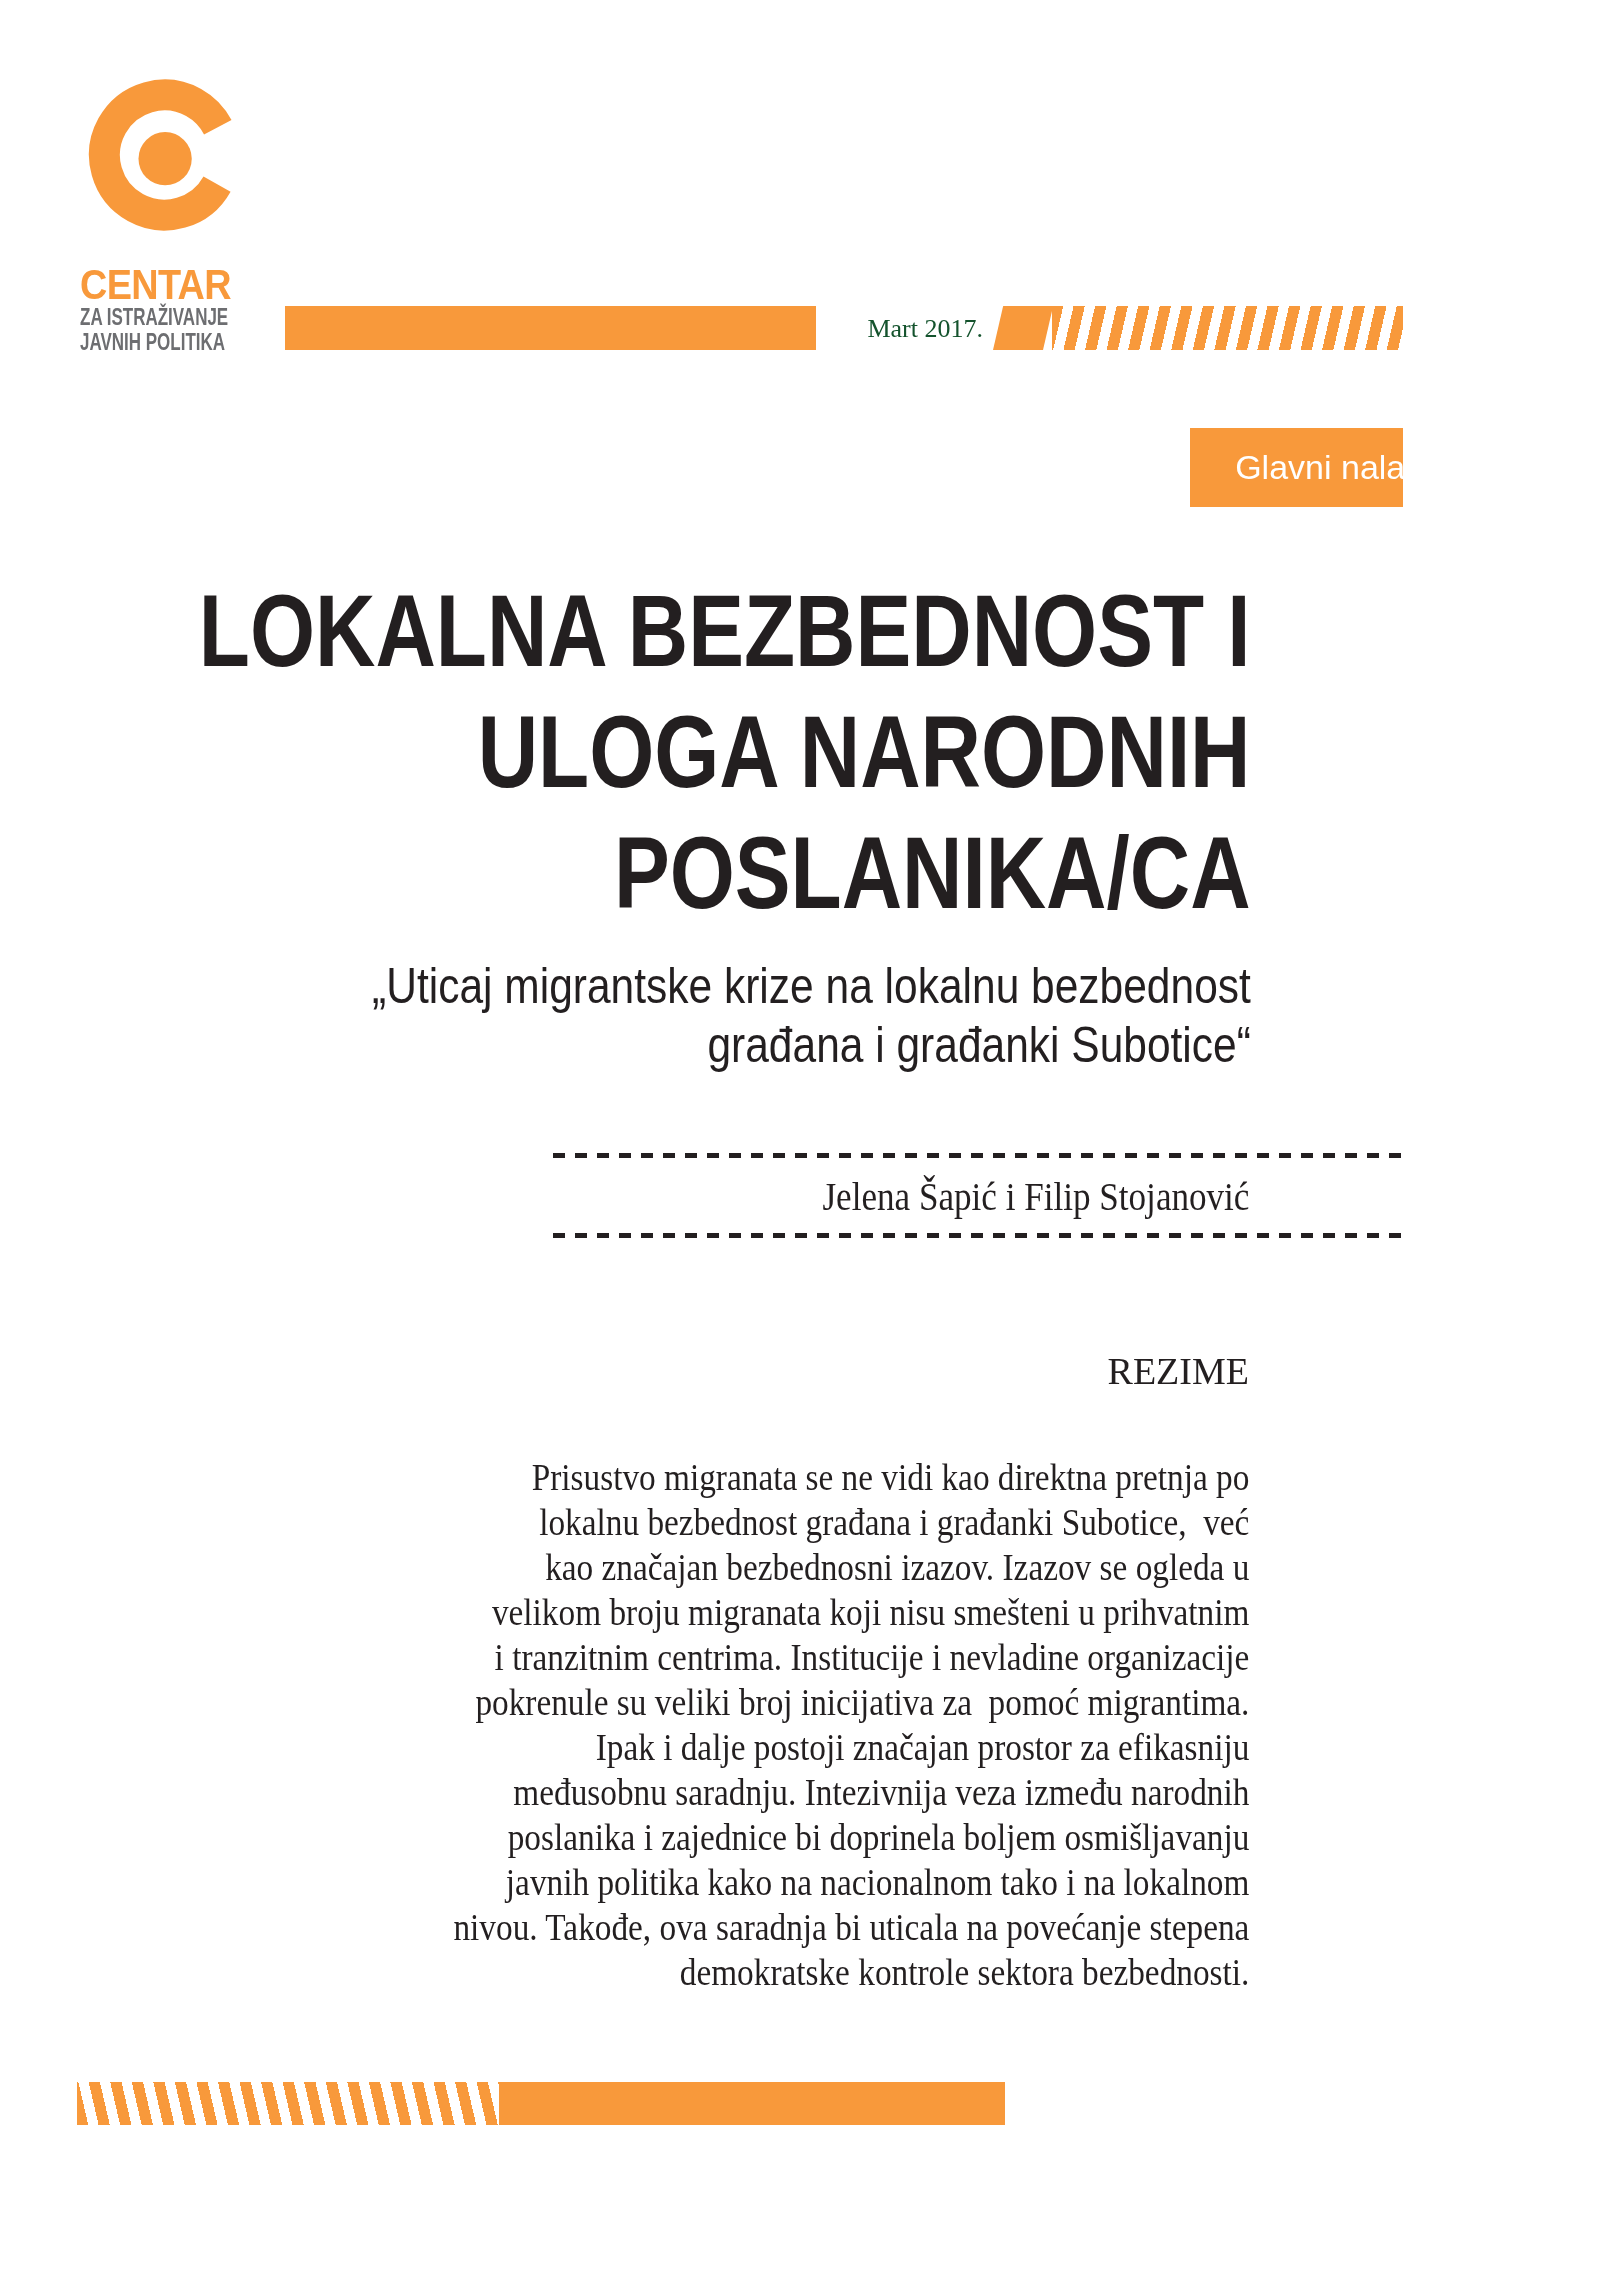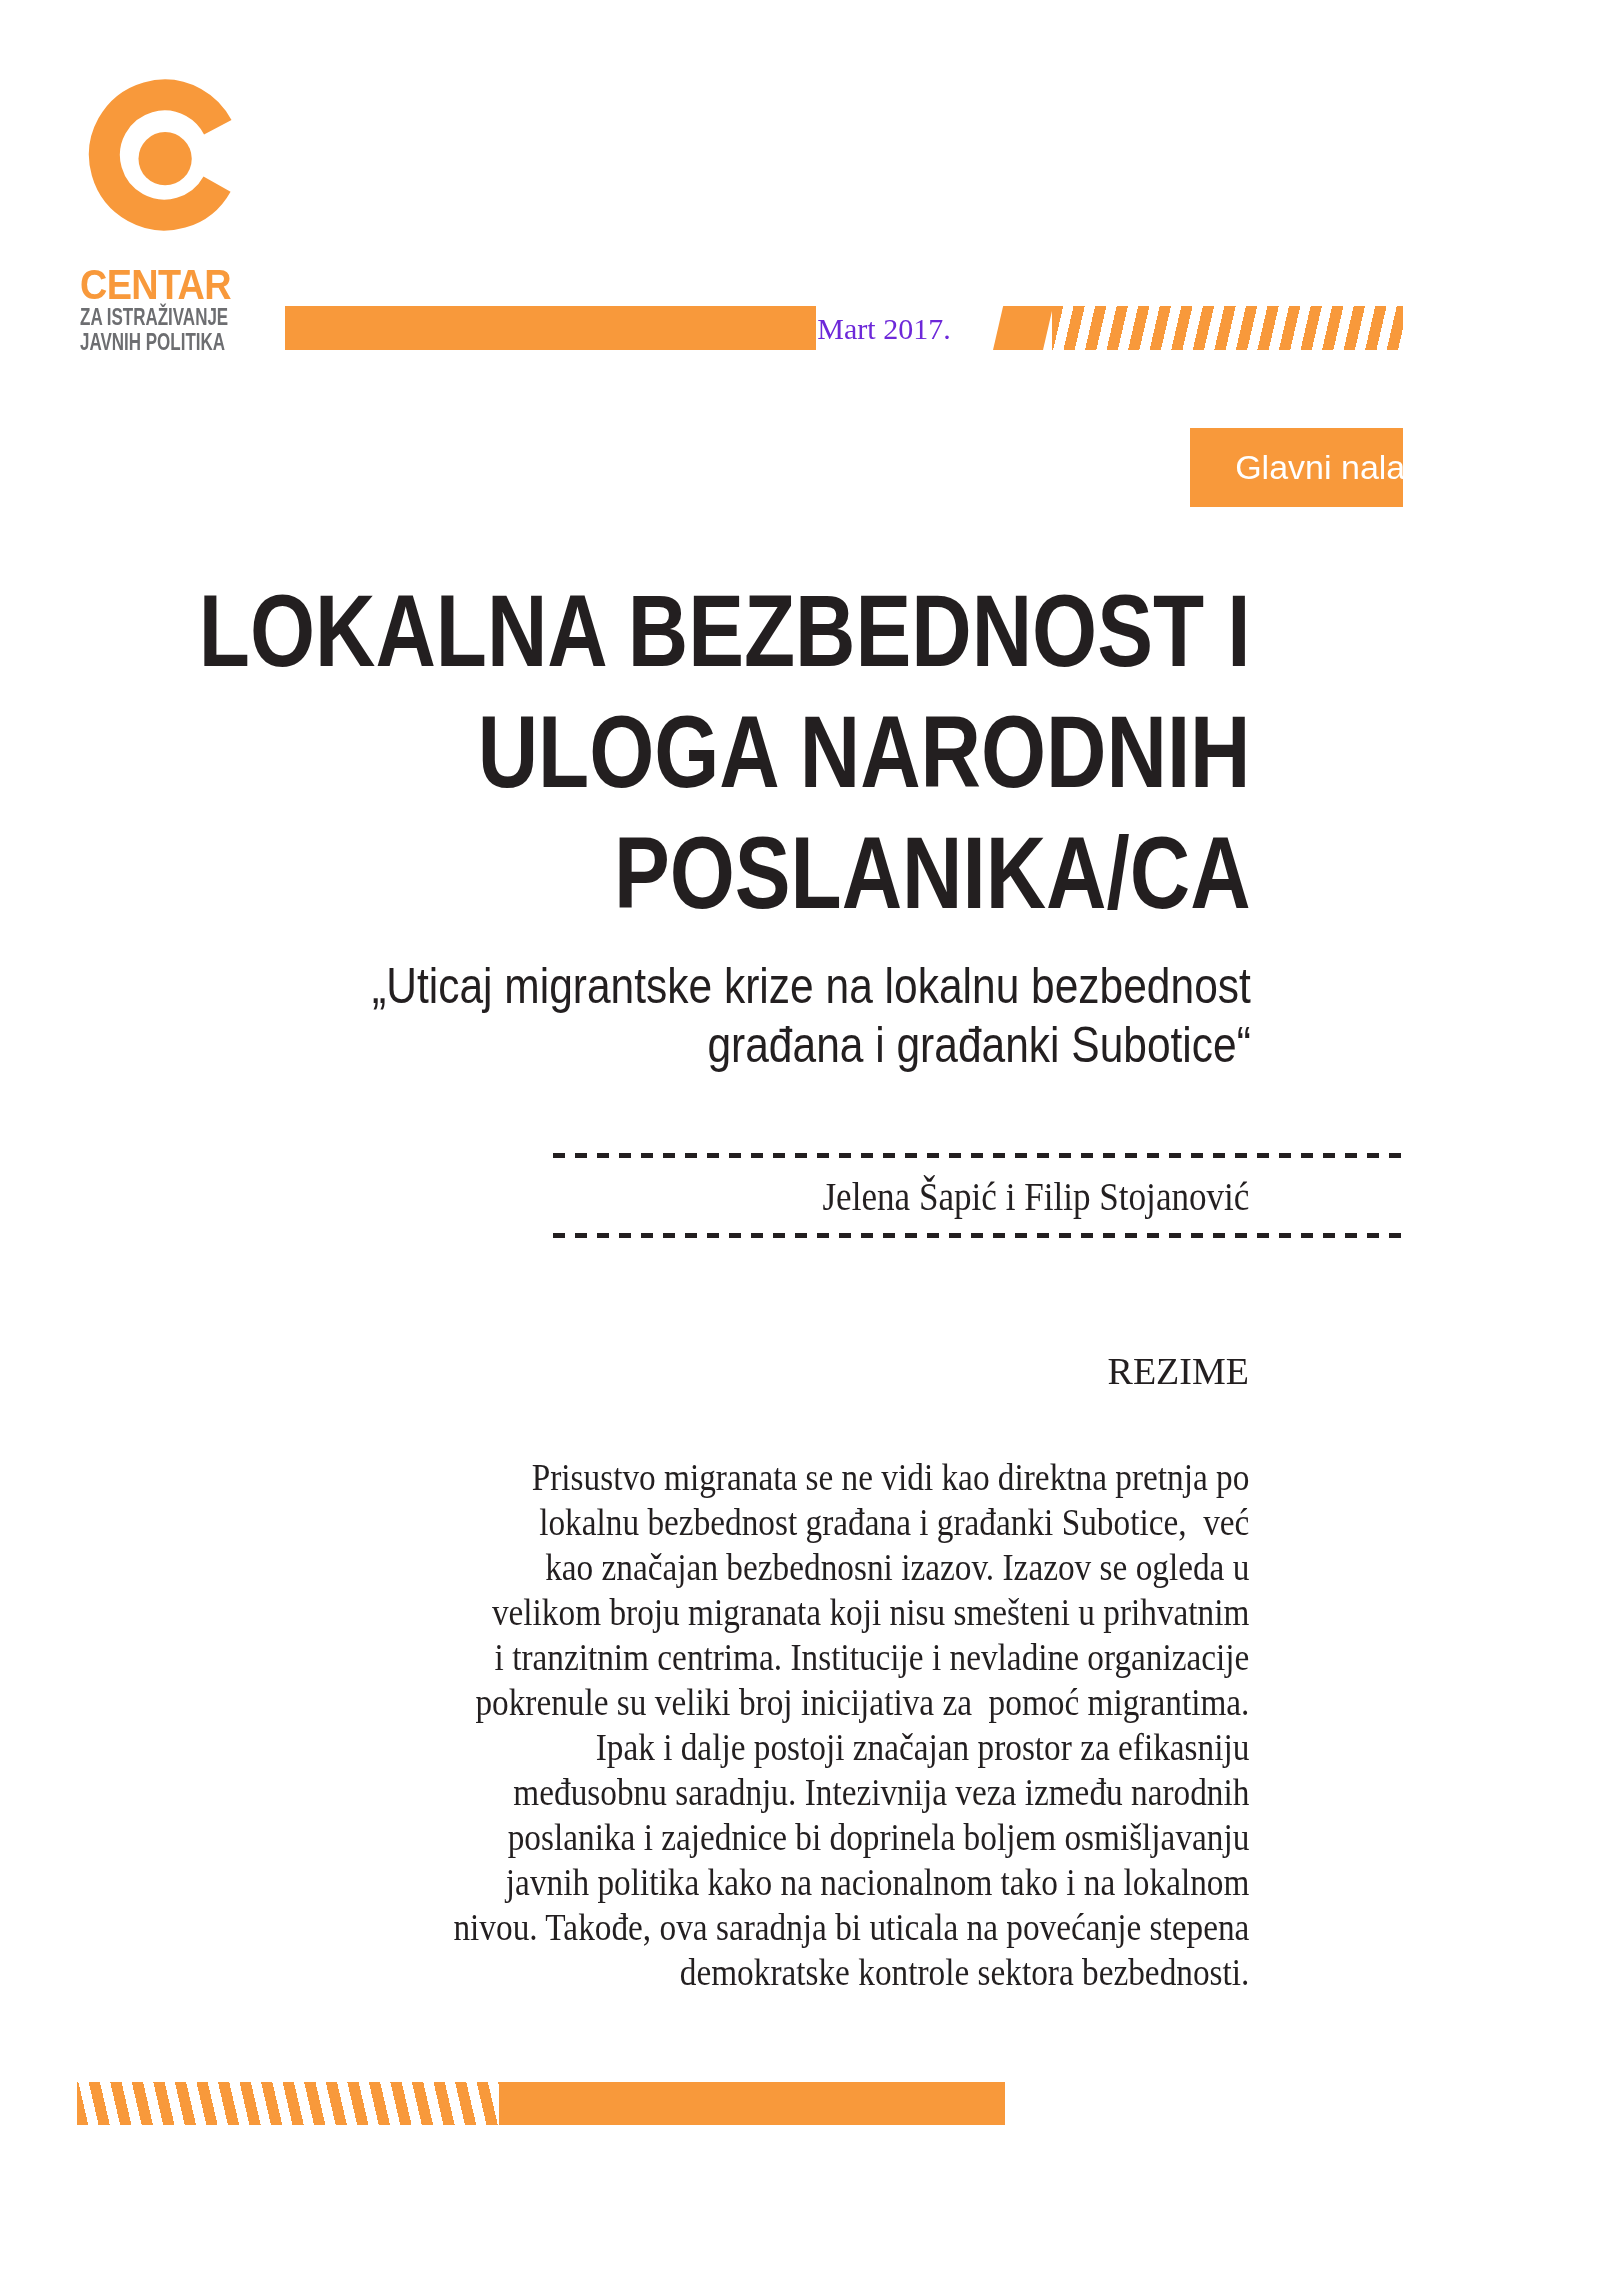--- a/index.html
+++ b/index.html
@@ -19,22 +19,22 @@
   .logo-sub{
     left:80px;font-size:23.6px;font-weight:bold;color:#6D6E71;line-height:25px;
     transform:scaleX(.72);transform-origin:0 0;letter-spacing:0;
   }
   .logo-sub.l2{top:305px;}
   .logo-sub.l3{top:330px;}
 
   
   .top-bar-solid{left:285px;top:306px;width:531px;height:44px;background:#F8993B;}
   .date{
-    left:785px;top:306px;width:198px;height:44px;line-height:46px;text-align:center;
-    font-family:"Liberation Serif",serif;font-size:30px;color:#6d28d9;
+    left:785px;top:306px;width:198px;height:44px;line-height:46px;text-align:right;
+    font-family:"Liberation Serif",serif;font-size:26px;color:#14532d;
   }
   .stripe-lead-top{
     left:993px;top:306px;width:50px;height:44px;background:#F8993B;
     transform:skewX(-13deg);transform-origin:0 100%;
   }
   .stripes-top{
     left:1052px;top:306px;width:419px;height:44px;
     background:repeating-linear-gradient(103deg,#F8993B 0 11px,rgba(0,0,0,0) 11px 21px);
   }
 

